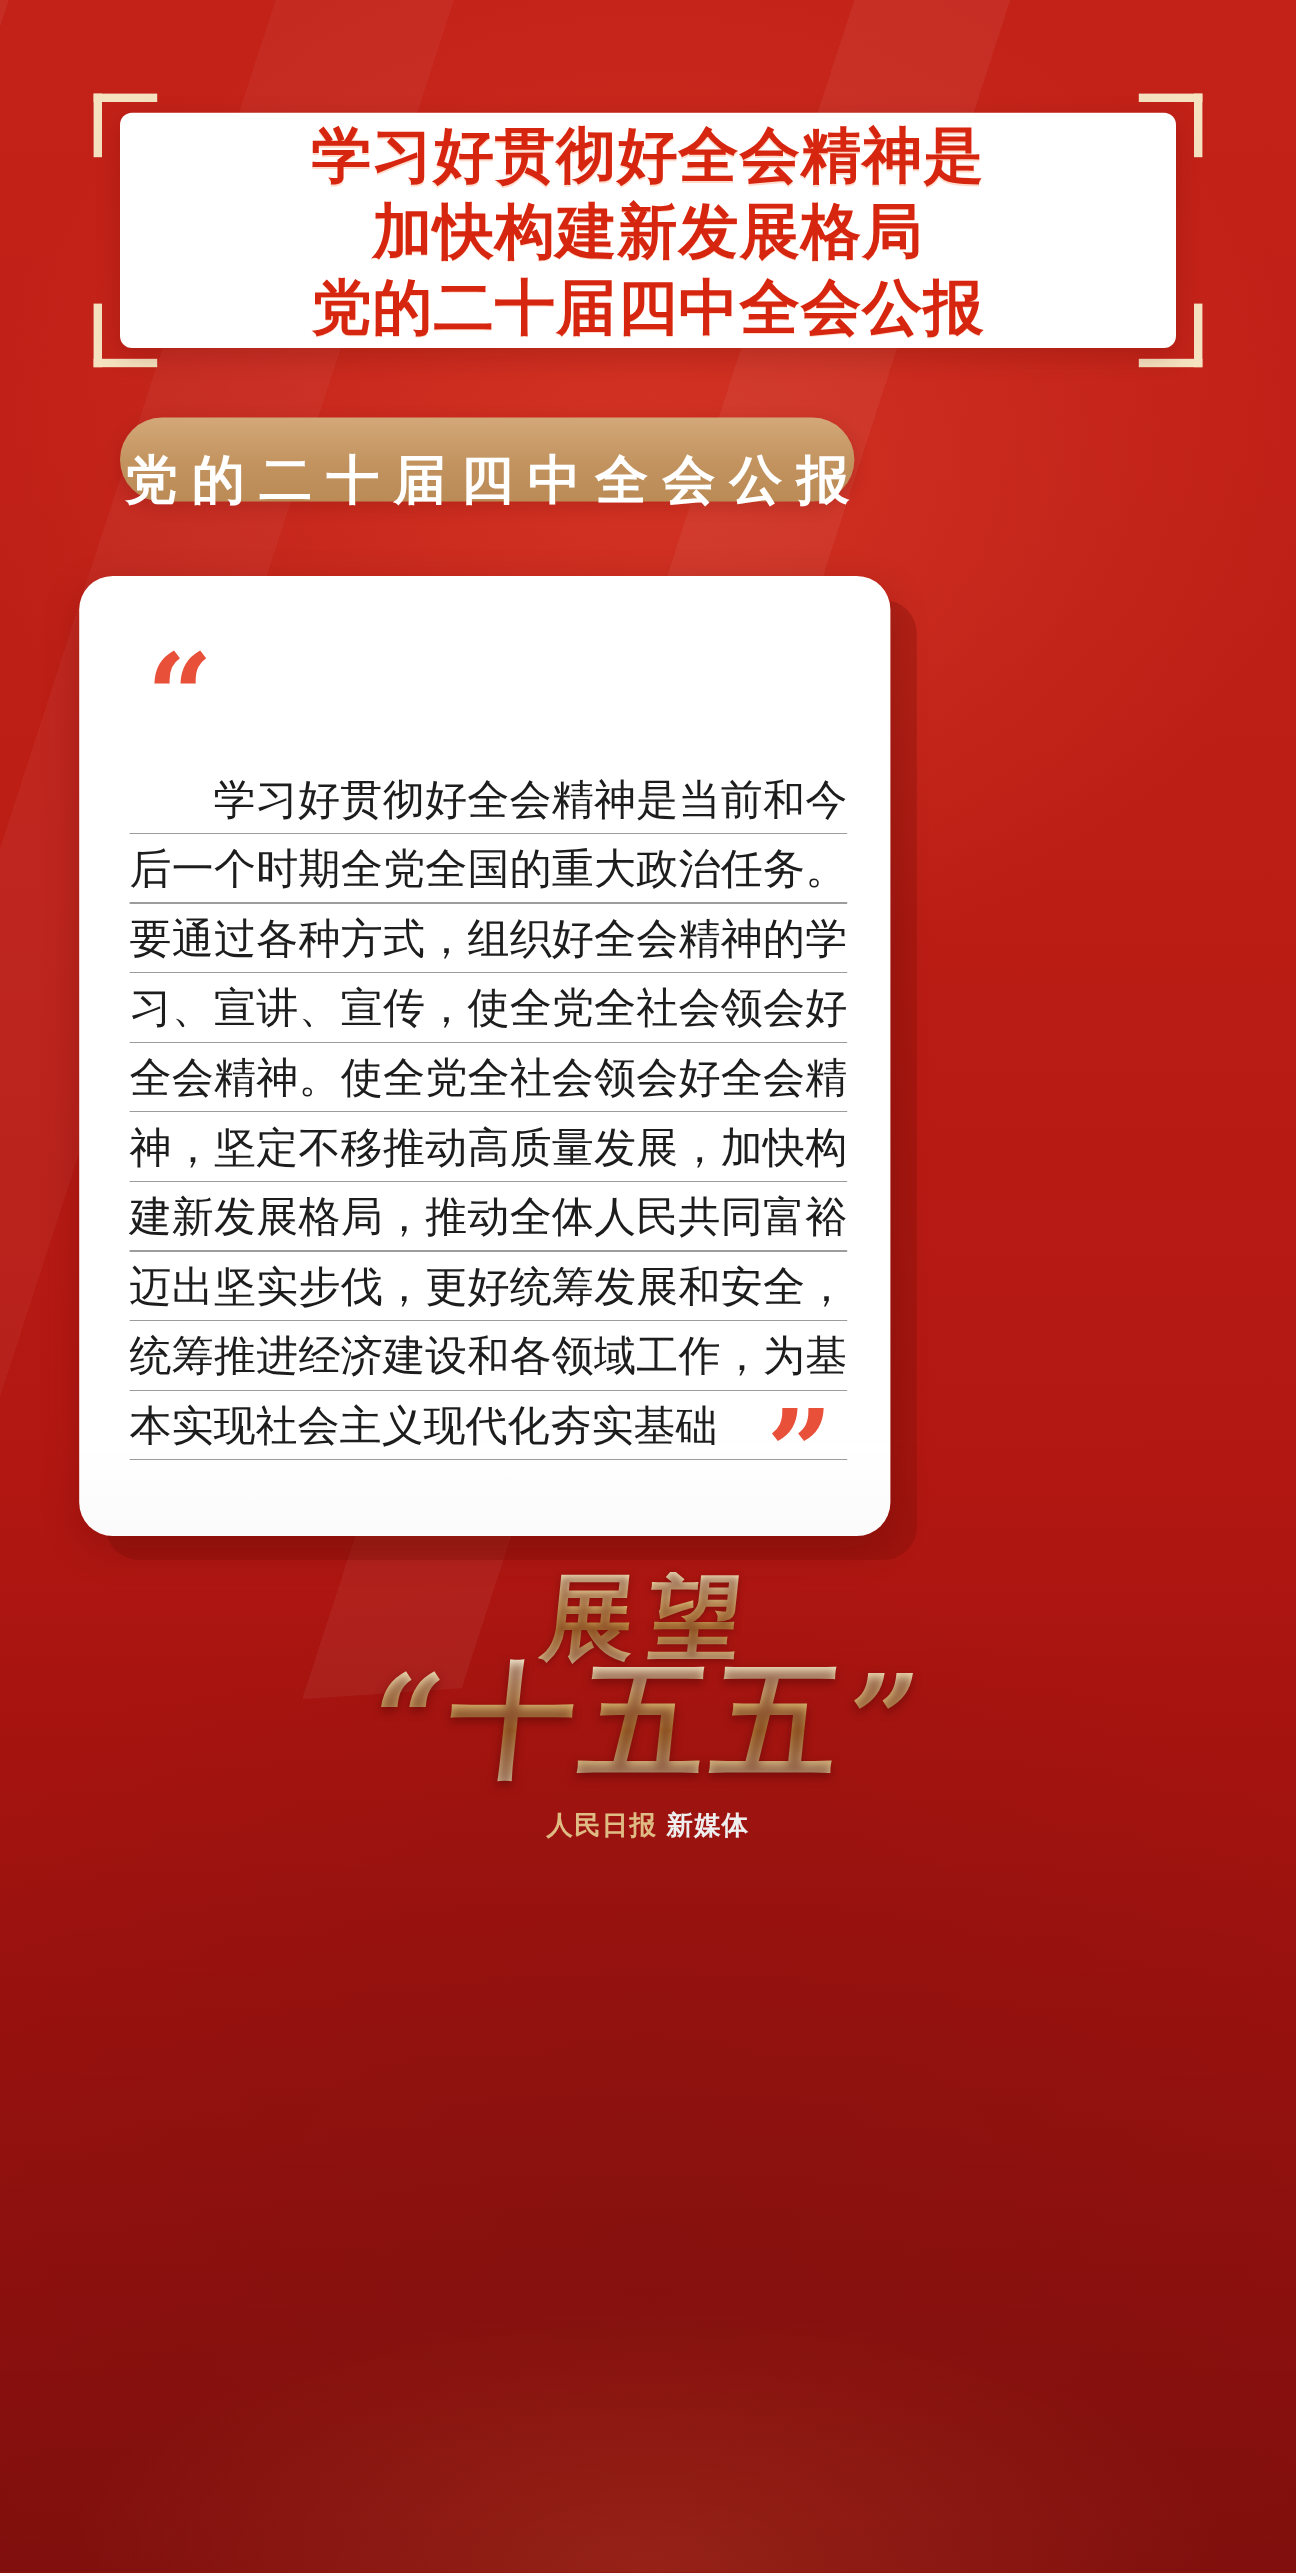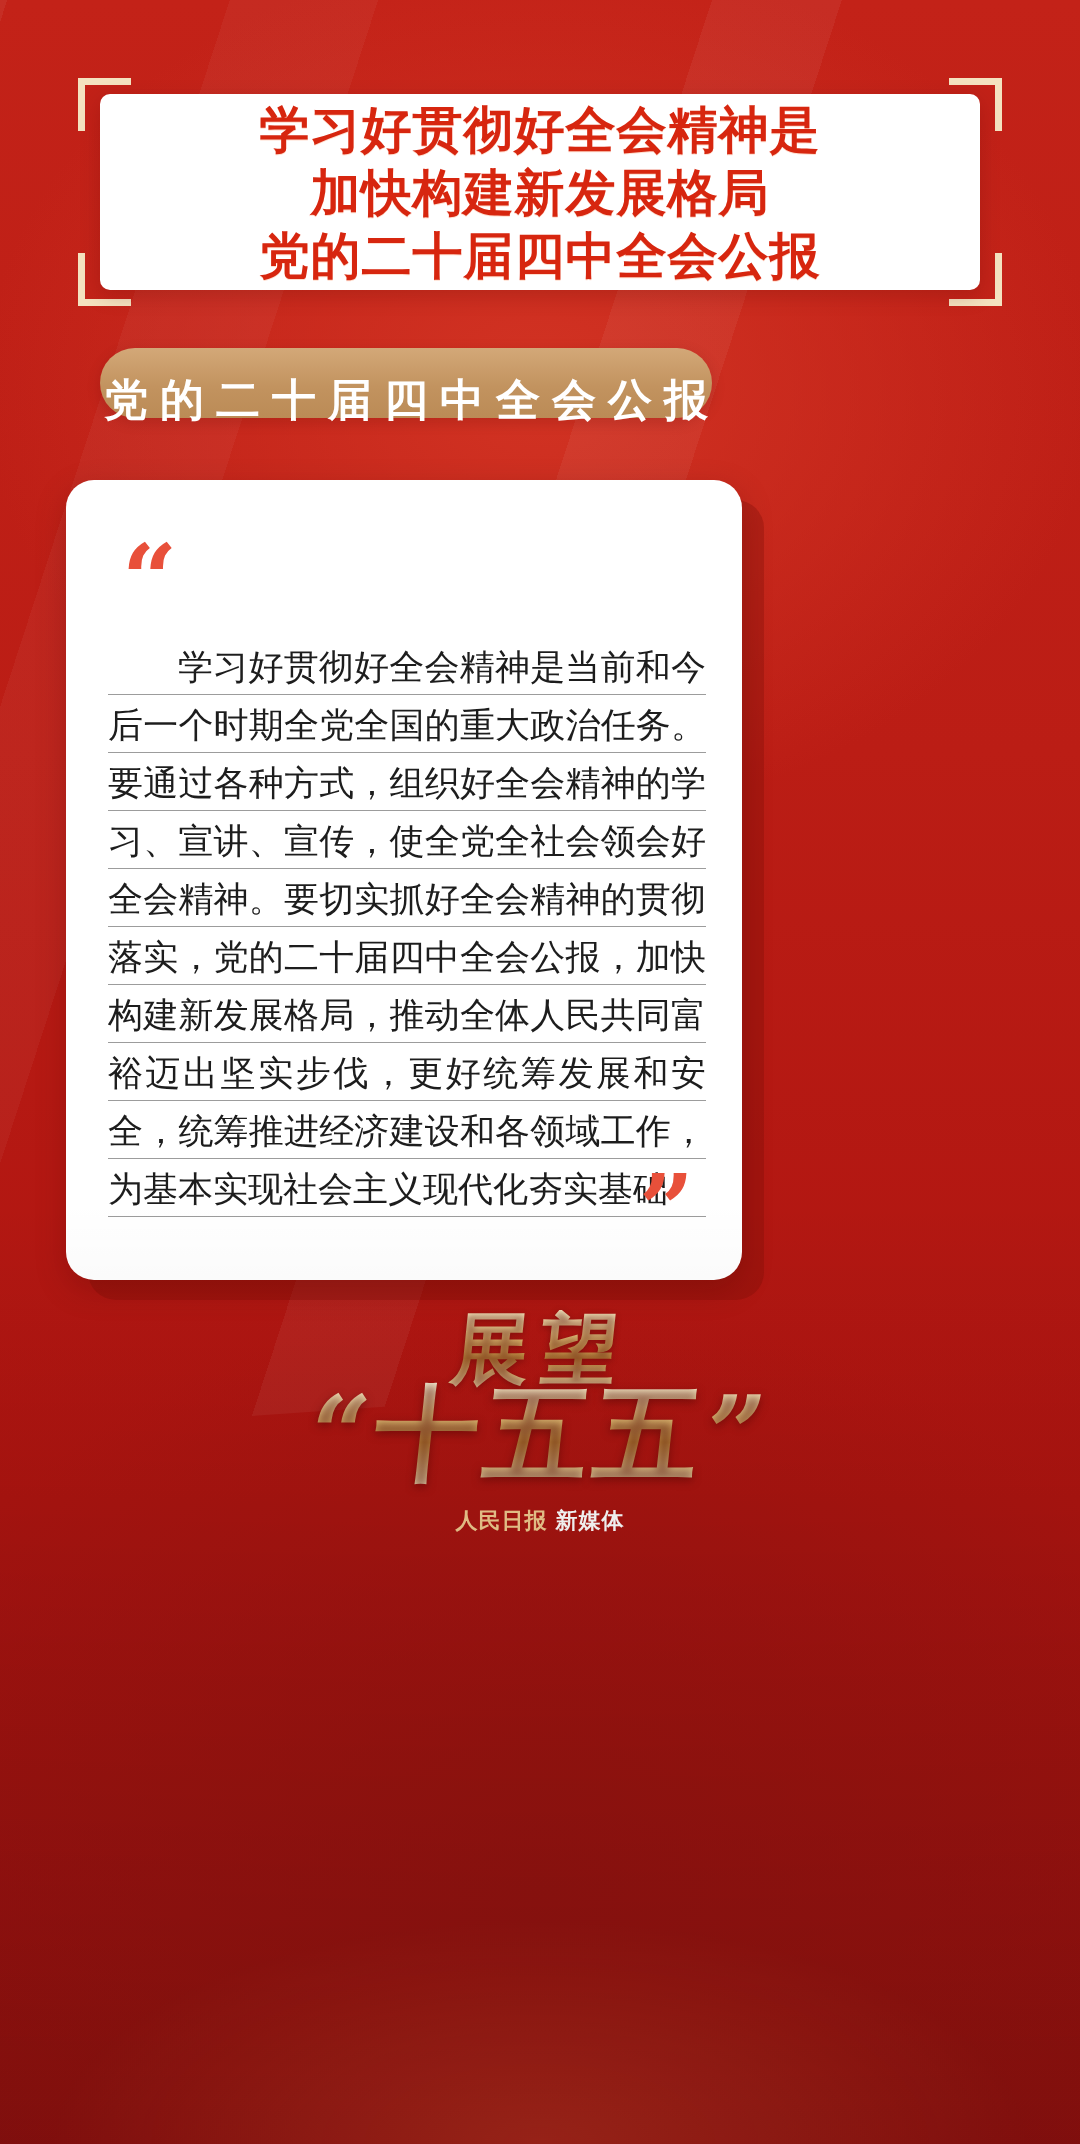--- a/index.html
+++ b/index.html
@@ -278,21 +278,21 @@
     </div>
   </div>
 
   <div class="subtitle-pill">
     <span class="subtitle-text">党的二十届四中全会公报</span>
   </div>
 
   <div class="body-card-shadow"></div>
   <div class="body-card">
     <span class="quote-open">“</span>
-    <div class="body-text">学习好贯彻好全会精神是当前和今后一个时期全党全国的重大政治任务。要通过各种方式，组织好全会精神的学习、宣讲、宣传，使全党全社会领会好全会精神。要切实抓好全会精神的贯彻落实，党的二十届四中全会公报，加快构建新发展格局，推动全体人民共同富裕迈出坚实步伐，更好统筹发展和安全，统筹推进经济建设和各领域工作，为基本实现社会主义现代化夯实基础</div>
+    <div class="body-text">学习好贯彻好全会精神是当前和今后一个时期全党全国的重大政治任务。要通过各种方式，组织好全会精神的学习、宣讲、宣传，使全党全社会领会好全会精神。使全党全社会领会好全会精神，坚定不移推动高质量发展，加快构建新发展格局，推动全体人民共同富裕迈出坚实步伐，更好统筹发展和安全，统筹推进经济建设和各领域工作，为基本实现社会主义现代化夯实基础</div>
     <span class="quote-close">”</span>
   </div>
 
   <div class="footer">
     <div class="footer-main">
       <div class="zhanwang">展望</div>
       <div class="shiwuwu">“十五五”</div>
       <div class="credit">
         <span class="credit-brand">人民日报</span>
         <span class="credit-suffix">新媒体</span>

